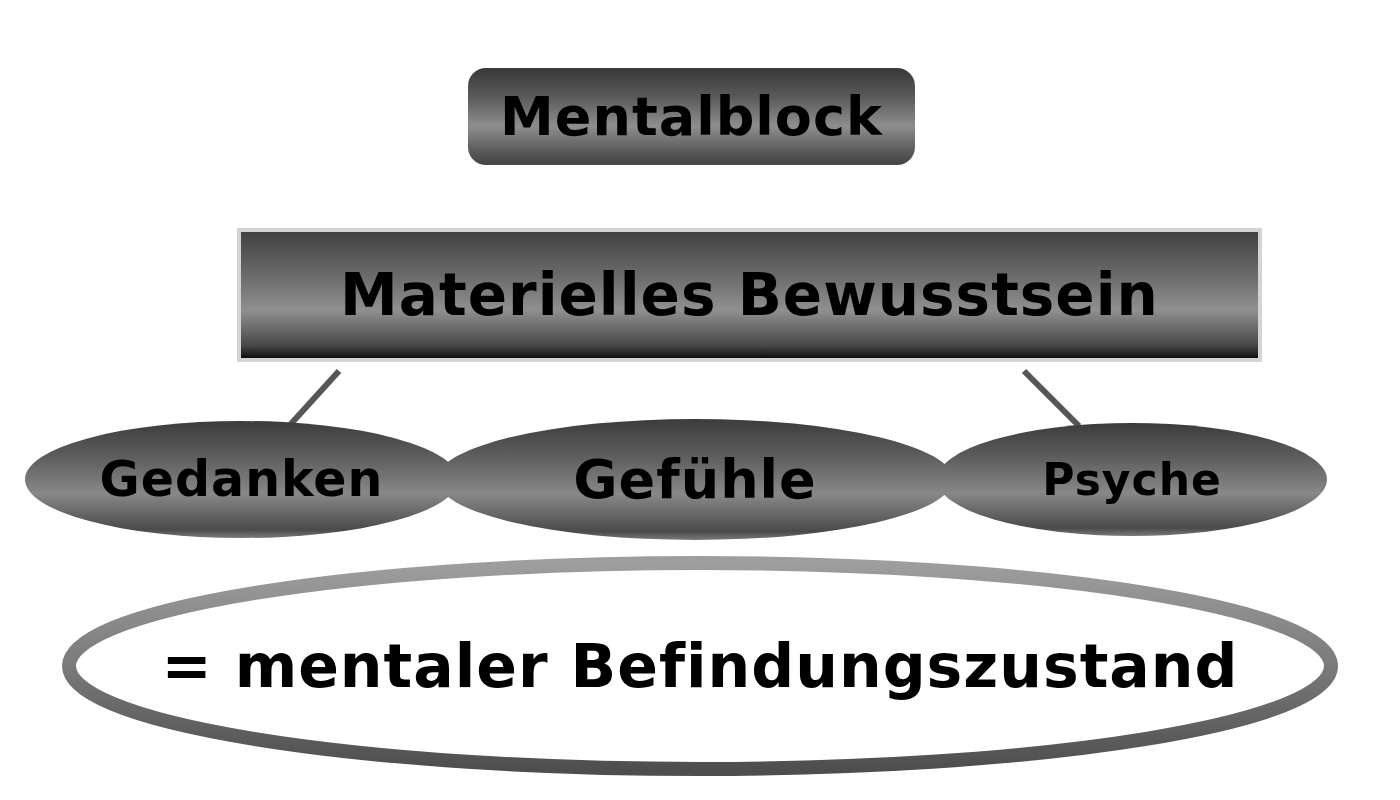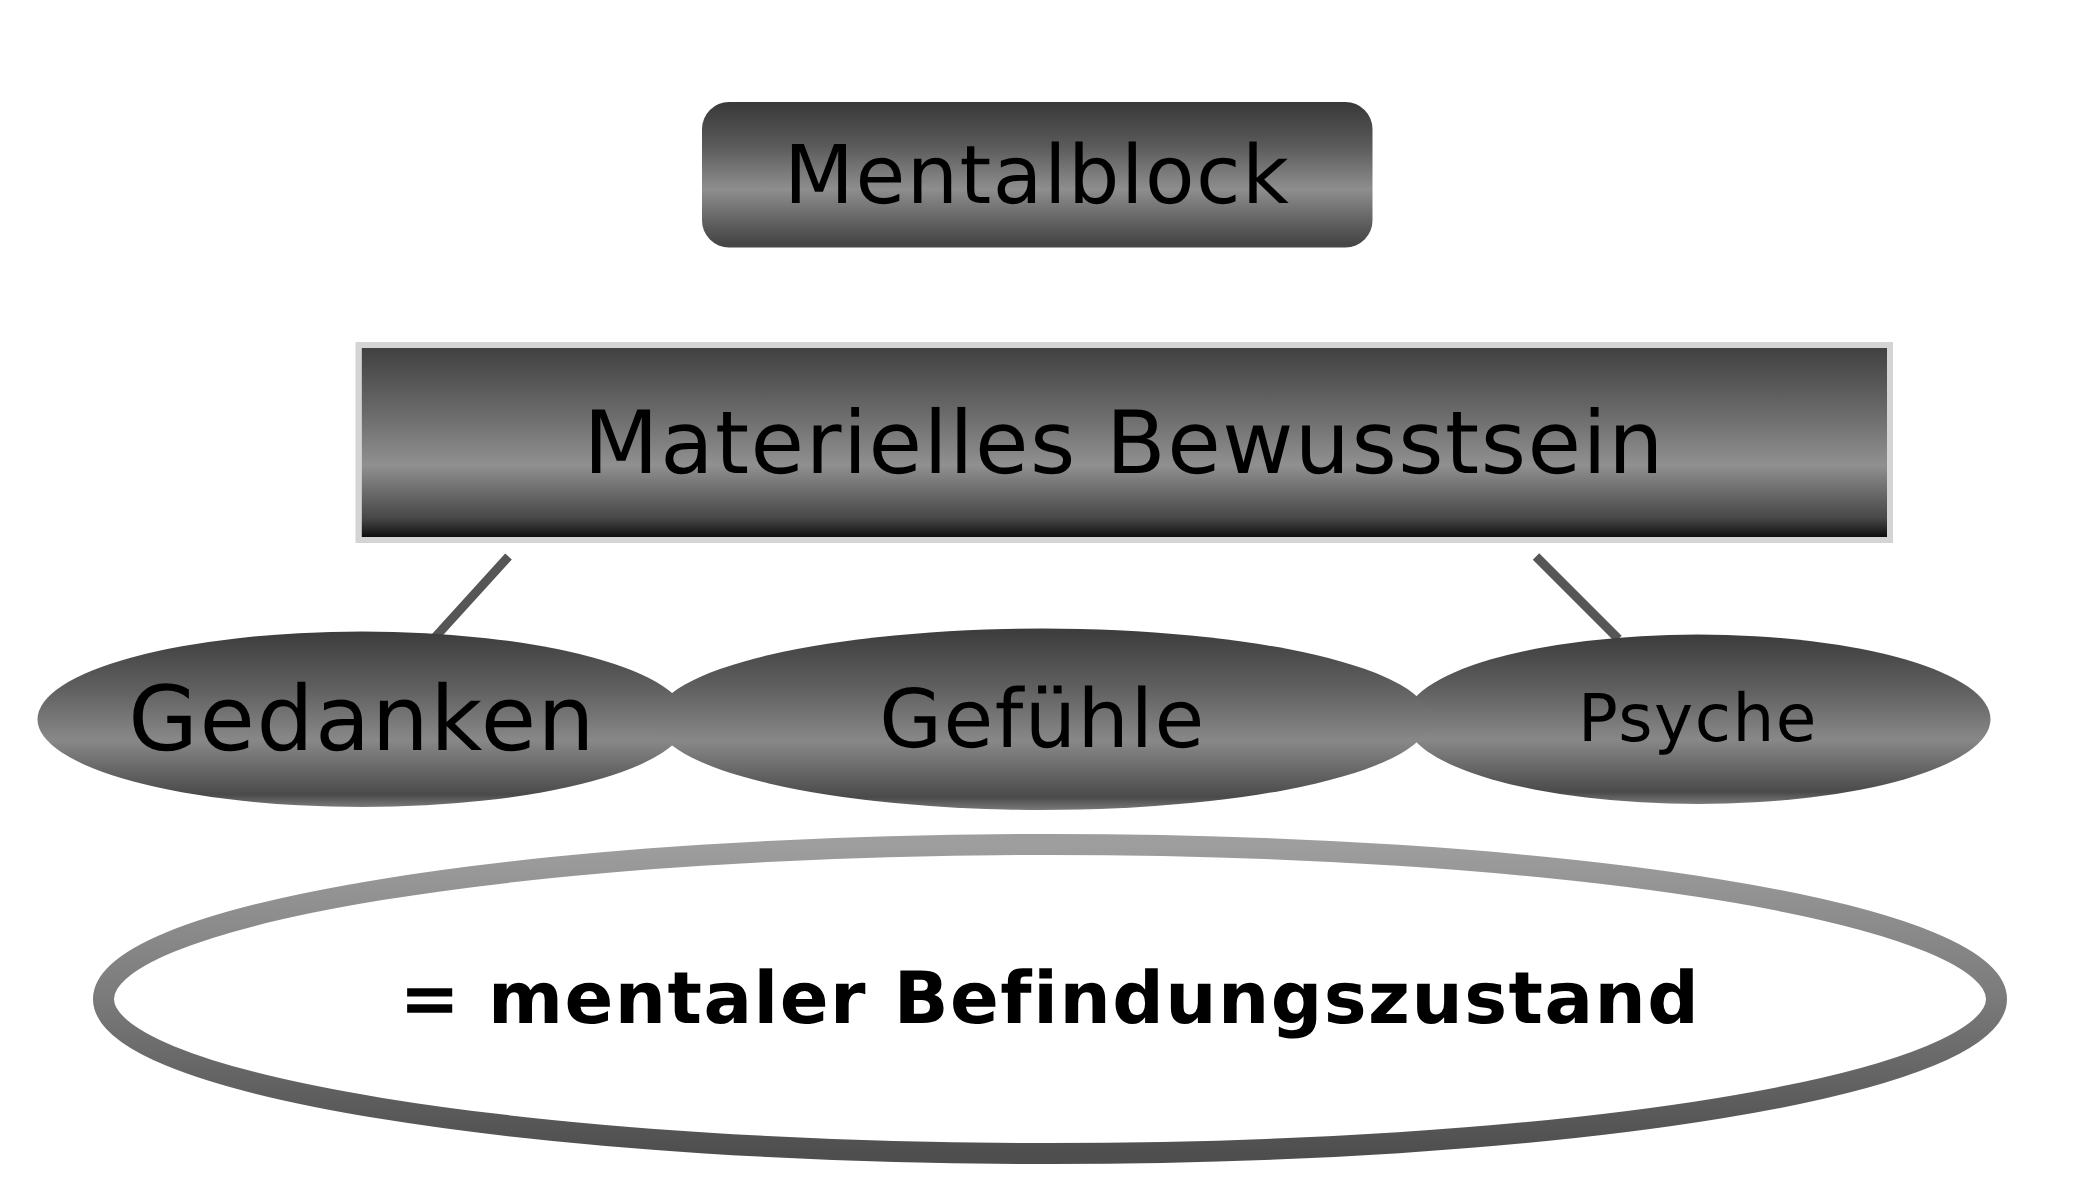--- a/index.html
+++ b/index.html
@@ -16,21 +16,21 @@
     left: 0; top: 0;
     width: 1400px; height: 800px;
     z-index: 1;
   }
   .node {
     position: absolute;
     display: flex;
     align-items: center;
     justify-content: center;
     color: #000;
-    font-weight: 400;
+    font-weight: 700;
     z-index: 2;
     box-sizing: border-box;
     text-align: center;
     letter-spacing: 1px;
     white-space: nowrap;
   }
   
   .glossy {
     background: linear-gradient(180deg, #383838 0%, #5a5a5a 30%, #8e8e8e 60%, #565656 88%, #474747 97%);
   }
@@ -42,30 +42,30 @@
   .node-materielles {
     left: 237px; top: 228px; width: 1025px; height: 134px;
     border: 4px solid #d4d4d4;
     background: linear-gradient(180deg, #414141 0%, #6b6b6b 35%, #909090 62%, #474747 90%, #2c2c2c 95%, #0d0d0d 100%);
     font-size: 58px;
   }
   .ellipse {
     border-radius: 50%;
     background: linear-gradient(180deg, #3c3c3c 0%, #5f5f5f 32%, #888888 62%, #4a4a4a 93%, #7a7a7a 100%);
   }
-  .ellipse-gedanken { left: 25px;  top: 421px; width: 433px; height: 117px; font-size: 60px; align-items: center; }
+  .ellipse-gedanken { left: 25px;  top: 421px; width: 433px; height: 117px; font-size: 49px; align-items: center; }
   .ellipse-gefuehle { left: 437px; top: 419px; width: 516px; height: 121px; font-size: 54px; z-index: 3; }
   .ellipse-psyche   { left: 937px; top: 423px; width: 390px; height: 113px; font-size: 44px; }
   .result-label {
     position: absolute;
     left: 90px; top: 570px; width: 1220px; height: 192px;
     display: flex;
     align-items: center;
     justify-content: center;
-    font-size: 48px;
+    font-size: 60px;
     font-weight: 700;
     color: #000;
     letter-spacing: 1px;
     z-index: 2;
     white-space: nowrap;
   }
 </style>
 </head>
 <body>
 

